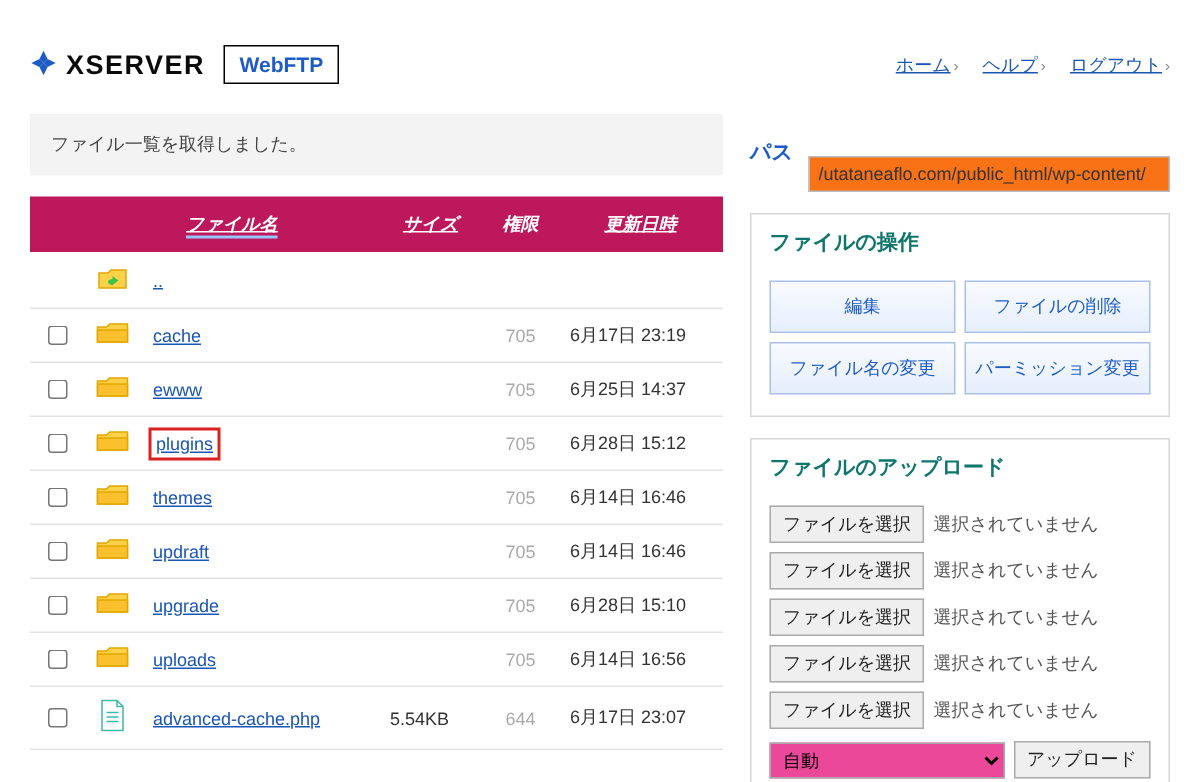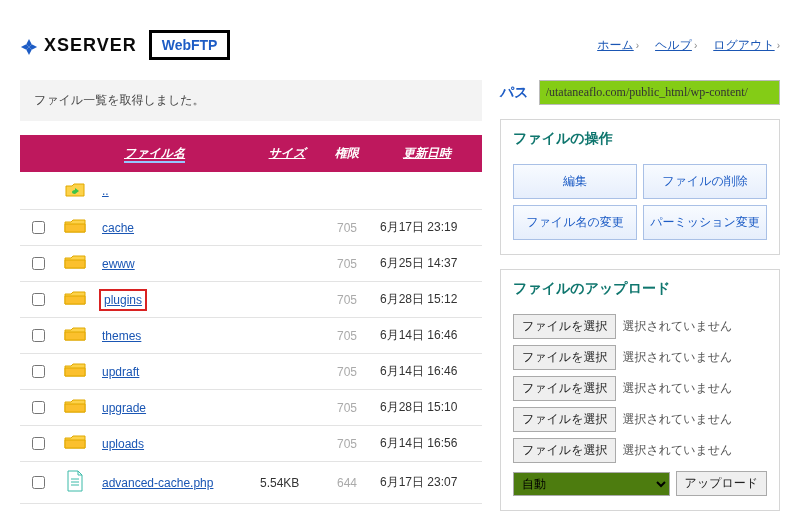--- a/index.html
+++ b/index.html
@@ -10,28 +10,28 @@
     color: #333;
     background: #fff;
     padding: 30px 20px 10px 20px;
     width: 800px;
   }
   a { color: #1a56b4; text-decoration: underline; }
 
   
   .header { display: flex; align-items: center; margin-bottom: 20px; }
   .logo {
-    display: flex; align-items: flex-end; gap: 6px;
+    display: flex; align-items: flex-start; gap: 6px;
     font-size: 18px; font-weight: 800; letter-spacing: 1px; color: #0a0a0a;
     font-family: "Arial Black", Arial, sans-serif;
   }
   .logo-mark { width: 18px; height: 18px; }
   .product {
     margin-left: 12px; padding: 4px 10px;
-    border: 3px solid #000000; color: #1d5cc5; font-size: 14px; font-weight: 600;
+    border: 1px solid #000000; color: #1d5cc5; font-size: 14px; font-weight: 600;
     background: #fff;
   }
   .header-links { margin-left: auto; display: flex; gap: 16px; font-size: 12px; align-items:center;}
   .header-links a { color: #1a56b4; text-decoration: underline; }
   .chev { color: #888; font-size: 10px; margin-left:2px;}
 
   
   .cols { display: flex; gap: 18px; align-items: flex-start; }
   .left { flex: 1 1 auto; }
   .right { width: 280px; flex: 0 0 280px; }
@@ -68,21 +68,21 @@
   
   .folder-ico { width:22px; height:16px; display:inline-block; }
   .up-ico { width:22px; height:18px; display:inline-block;}
   .file-ico { width:18px; height:22px; display:inline-block;}
 
   
   .path-row { display:flex; align-items:center; gap:10px; margin-bottom:14px; }
   .path-label { color:#1d5cc5; font-weight:700; font-size:14px; }
   .path-input {
     flex:1; border:1px solid #bbb; padding:4px 6px; font-size:12px; color:#333;
-    font-family: Liberation Serif, serif; background:#84cc16;
+    font-family: Liberation Sans, sans-serif; background:#f97316;margin-top:28px;
   }
 
   .panel { border:1px solid #d6d6d6; padding:10px 12px 14px 12px; margin-bottom:14px; }
   .panel h3 {
     margin:0 0 10px 0; color:#0f766e; font-size:14px; font-weight:600;
     padding-bottom:6px;
   }
   .op-btns { display:flex; flex-wrap:wrap; gap:6px; }
   .op-btn {
     flex: 1 1 calc(50% - 3px);
@@ -92,21 +92,21 @@
   }
 
   .upload-row { display:flex; align-items:center; gap:6px; margin-bottom:6px; }
   .browse-btn, .native-btn {
     background:#efefef; border:1px solid #aaa; padding:3px 8px; font-size:12px;
     cursor:pointer; color:#222;
   }
   .nosel { color:#555; font-size:12px; }
 
   .enc-row { display:flex; gap:6px; margin-top:8px; align-items:center;}
-  .enc-select { flex:1; border:1px solid #aaa; padding:3px 4px; font-size:12px; background:#4d7c0f;}
+  .enc-select { flex:1; border:1px solid #aaa; padding:3px 4px; font-size:12px; background:#ec4899;}
 </style>
 </head>
 <body>
 
 <div class="header">
   <div class="logo">
     <svg class="logo-mark" viewBox="0 0 20 20">
       <polygon points="10,1 13,7 10,10 7,7" fill="#1d5cc5"></polygon>
       <polygon points="1,10 7,7 10,10 7,13" fill="#1d5cc5"></polygon>
       <polygon points="19,10 13,7 10,10 13,13" fill="#1d5cc5"></polygon>

